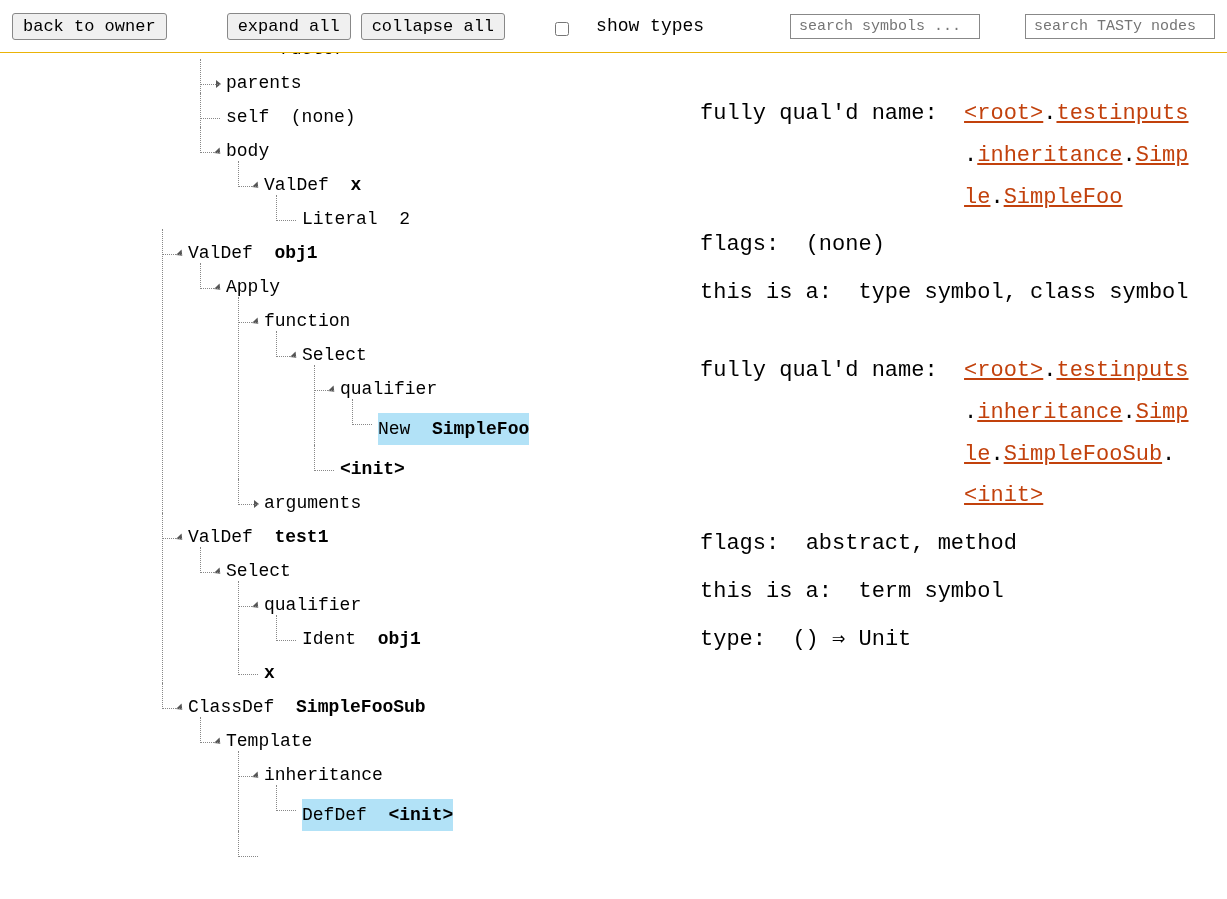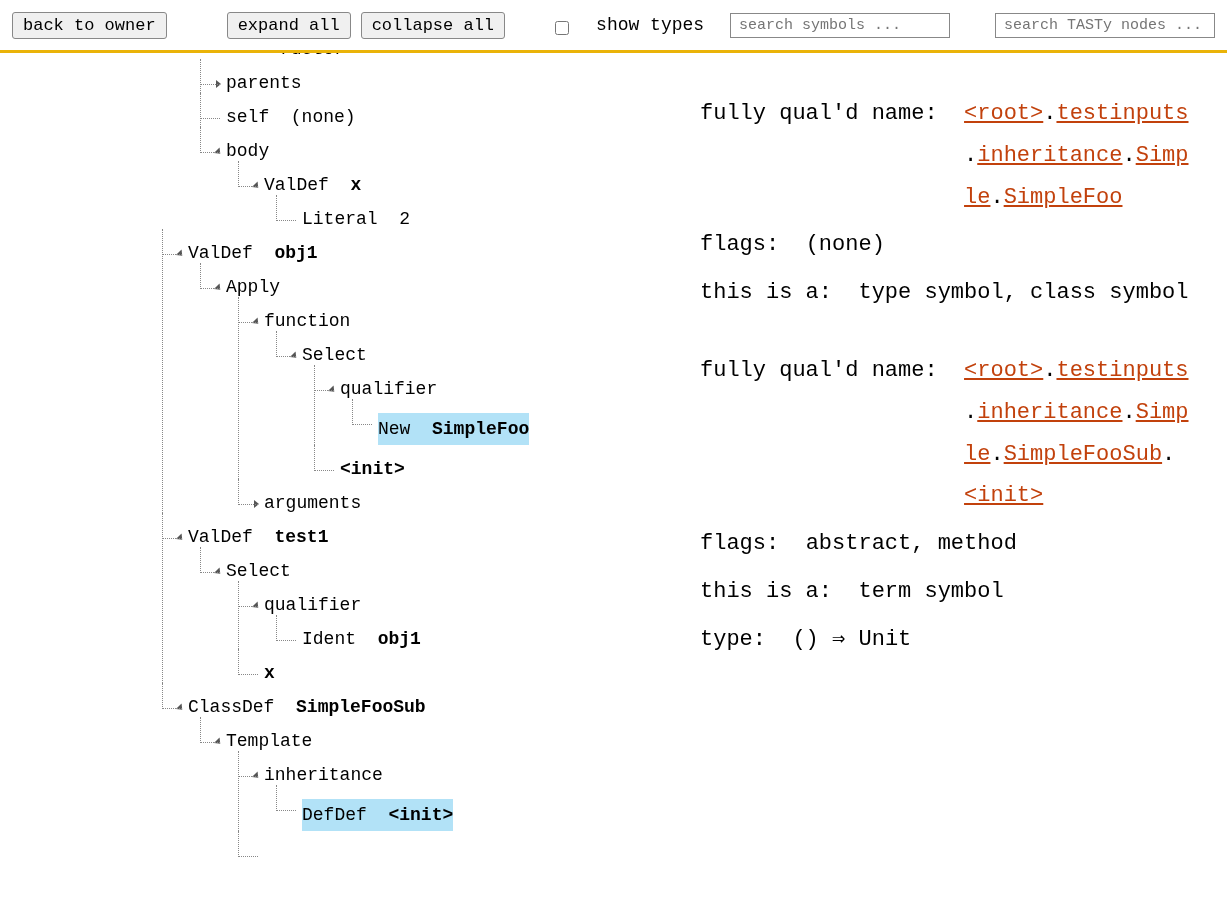--- a/index.html
+++ b/index.html
@@ -11,21 +11,21 @@
   width: 1227px;
   height: 899px;
   overflow: hidden;
   position: relative;
 }
 .toolbar {
   display: flex;
   align-items: center;
   padding: 10px 12px;
   gap: 10px;
-  border-bottom: 3px solid #eab308;
+  border-bottom: 1px solid #eab308;
   height: 53px;
 }
 .btn {
   font-family: inherit;
   font-size: 17px;
   border: 1px solid #888;
   border-radius: 3px;
   padding: 3px 10px;
   cursor: pointer;
   background: #f0f0f0;
@@ -39,21 +39,21 @@
   margin-left: 40px;
 }
 .checkbox-wrap input[type=checkbox] {
   width: 14px; height: 14px;
 }
 .search {
   font-family: inherit;
   font-size: 15px;
   border: 1px solid #888;
   padding: 3px 8px;
-  width: 220px;
+  width: 190px;
   color: #555;
 }
 .toolbar-right { margin-left: auto; display:flex; gap:45px; }
 .main {
   display: flex;
   height: calc(899px - 53px);
 }
 .tree-panel {
   width: 690px;
   position: relative;

